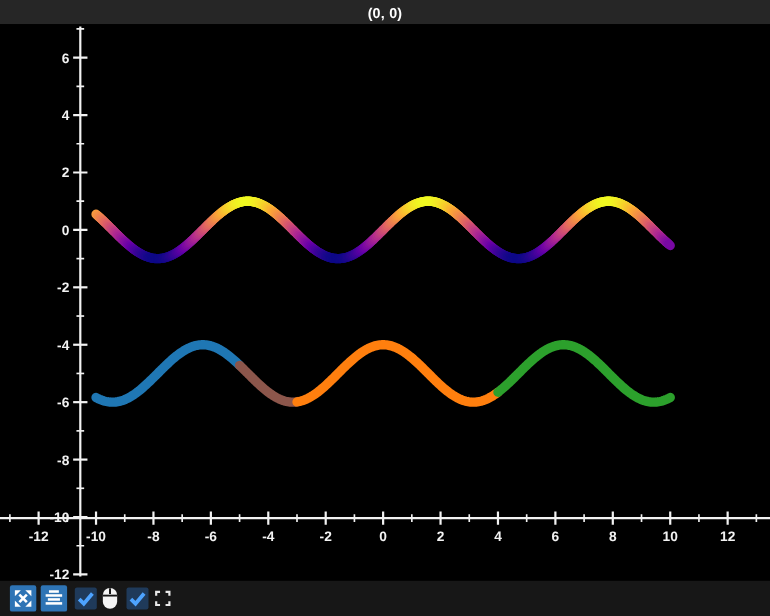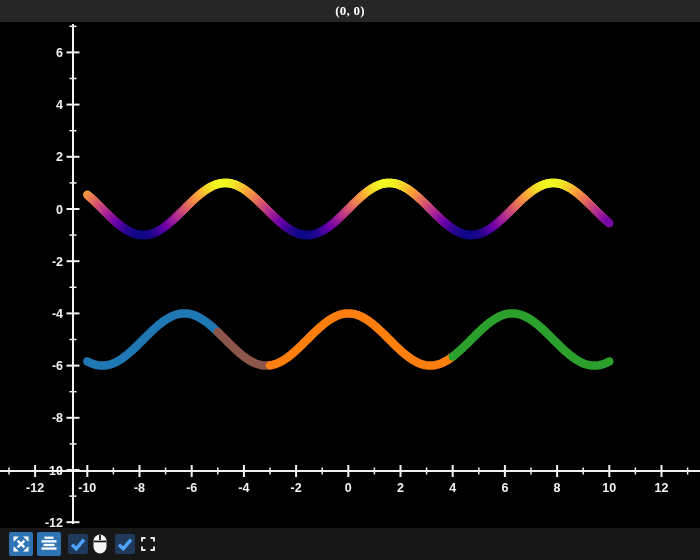--- a/index.html
+++ b/index.html
@@ -5,21 +5,21 @@
   html,body{margin:0;padding:0;}
   body{
     width:700px;height:560px;overflow:hidden;position:relative;
     background:var(--plot-bg,#000);
     font-family:"Liberation Sans",sans-serif;
     -webkit-font-smoothing:antialiased;
   }
   .titlebar{
     position:absolute;left:0;top:0;width:700px;height:22px;
     background:var(--titlebar-bg,#262626);
-    display:flex;align-items:center;justify-content:center;font-family:Liberation Serif, serif;
+    display:flex;align-items:center;justify-content:center;
   }
   .titlebar span{
     color:#fff;font-size:13px;font-weight:700;letter-spacing:.2px;
   }
   .plot-area{
     position:absolute;left:0;top:22px;width:700px;height:506px;
     background:var(--plot-bg,#000);overflow:hidden;
   }
   .toolbar{
     position:absolute;left:0;top:528px;width:700px;height:32px;

